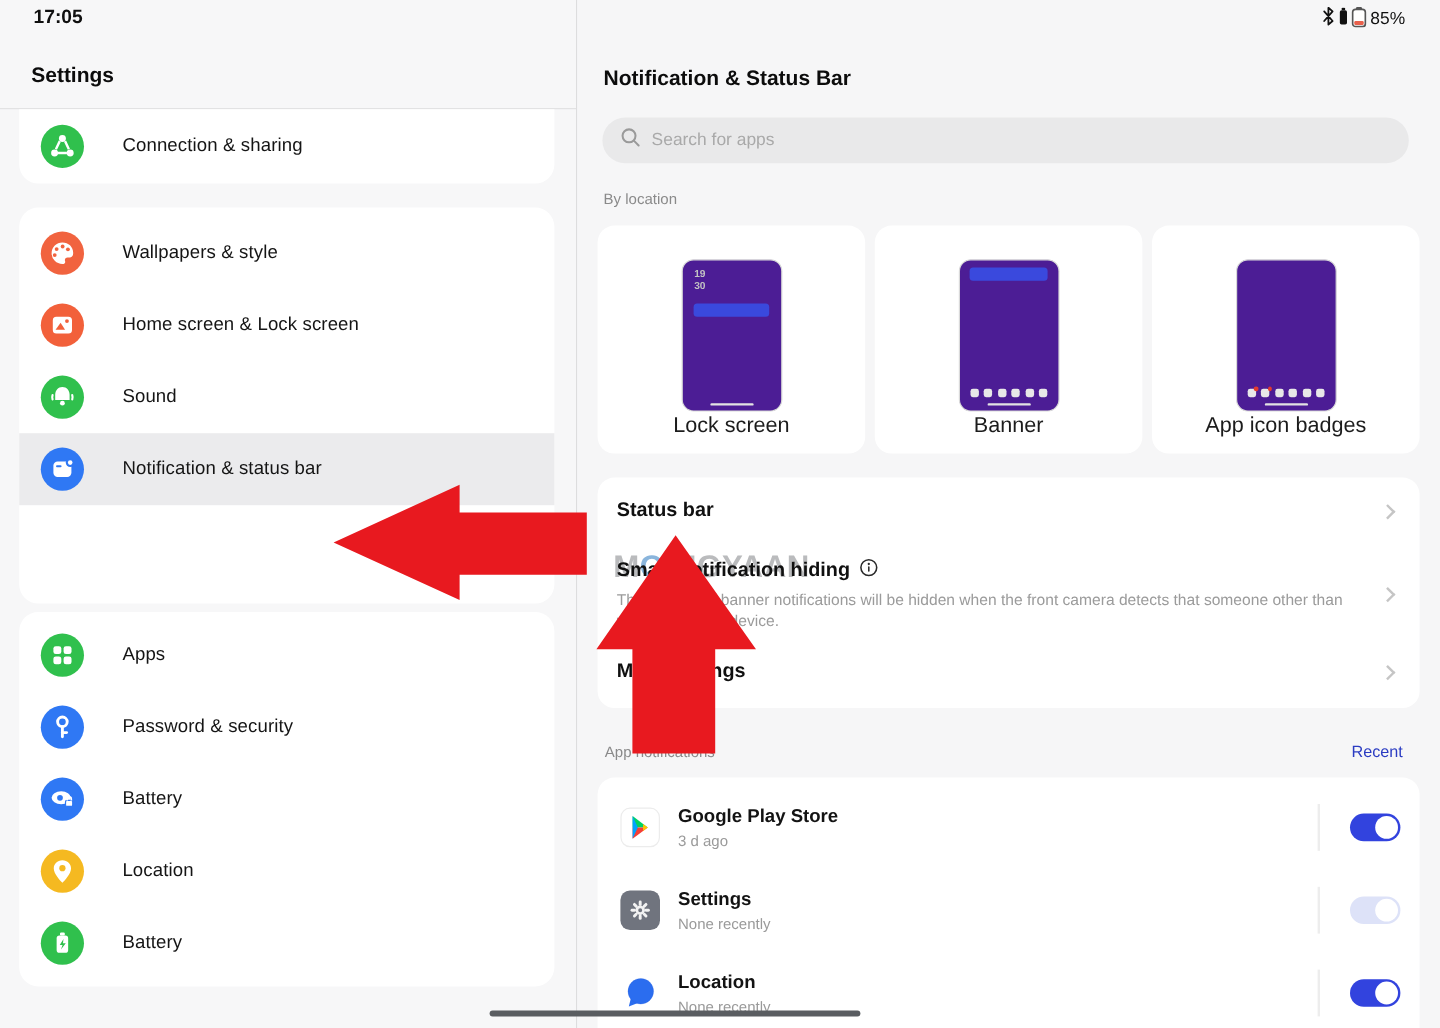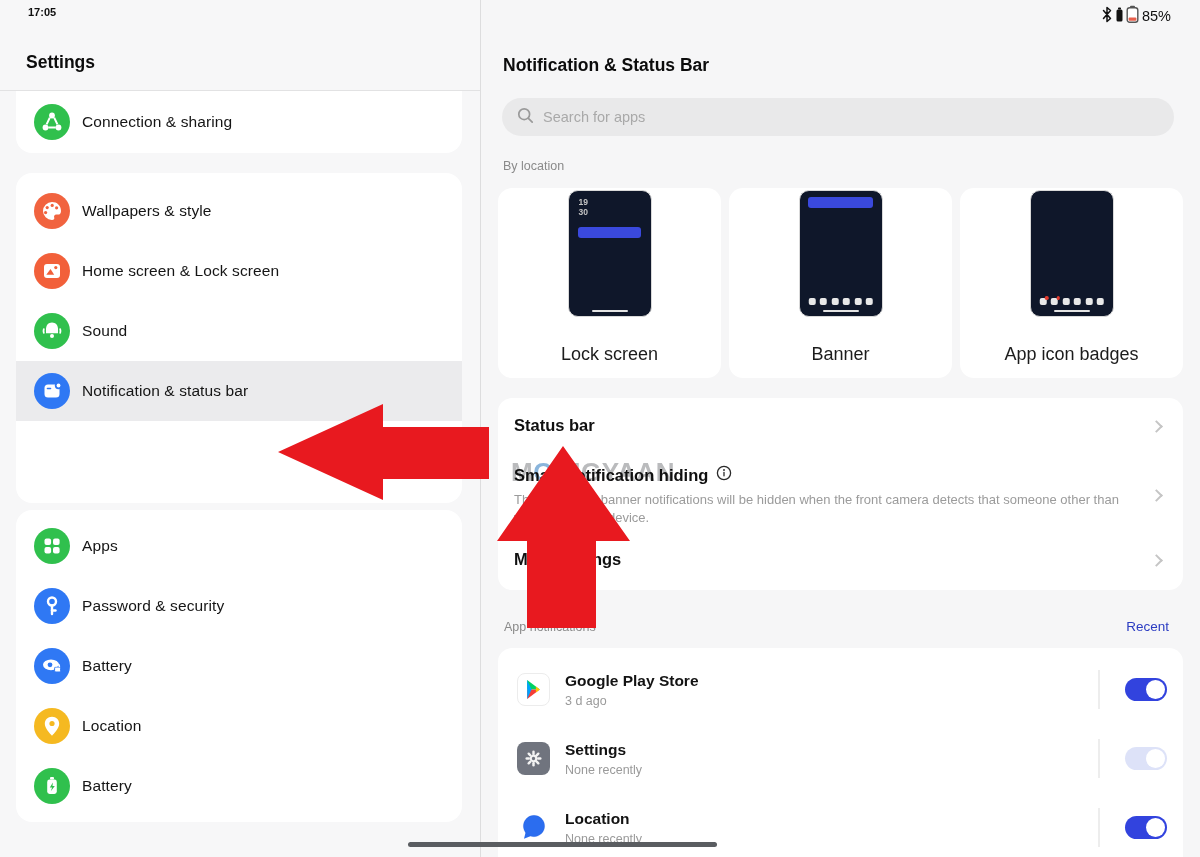--- a/index.html
+++ b/index.html
@@ -1,33 +1,33 @@
 <!DOCTYPE html>
 <html><head>
 <meta charset="utf-8">
 <style>
   * { margin:0; padding:0; box-sizing:border-box; }
   html,body { width:1200px; height:857px; overflow:hidden; }
   body { font-family:"Liberation Sans", sans-serif; background:#f6f6f7; position:relative; color:#141414; }
   .screen { position:absolute; inset:0; width:1200px; height:857px; overflow:hidden; }
 
   
-  .sb-time { position:absolute; left:28px; top:6px; font-size:11px; font-weight:600; color:#101010; z-index:5; }
+  .sb-time { position:absolute; left:28px; top:6px; font-size:16px; font-weight:600; color:#101010; z-index:5; }
   .sb-right { position:absolute; right:29px; top:6px; height:20px; display:flex; align-items:center; gap:3px; z-index:5; }
   .sb-pct { font-size:14.5px; font-weight:500; color:#101010; }
 
   
   .left-pane { position:absolute; left:0; top:0; width:481px; height:857px; background:#f7f7f8; border-right:1px solid #ddddde; }
   .lp-header { position:absolute; left:0; top:0; width:100%; height:91px; border-bottom:1px solid #e2e2e3; }
   .lp-title { position:absolute; left:26px; top:52px; font-size:17.5px; font-weight:700; color:#0c0c0c; }
   .card { position:absolute; left:16px; width:446px; background:#fff; border-radius:16px; }
   .card1 { top:91px; height:62px; border-radius:0 0 16px 16px; }
   .card2 { top:173px; height:330px; padding-top:8px; }
   .card3 { top:510px; height:312px; padding-top:6px; }
-  .side-item { height:60px; display:flex; align-items:center; padding-left:18px; gap:12px; cursor:pointer; }
+  .side-item { height:60px; display:flex; align-items:center; padding-left:18px; gap:32px; cursor:pointer; }
   .card1 .side-item { height:62px; }
   .side-item.selected { background:#ebebed; }
   .side-label { font-size:15.5px; font-weight:500; color:#151515; letter-spacing:.1px; }
   .ic { width:36px; height:36px; border-radius:50%; flex:none; position:relative; }
   .ic svg { position:absolute; inset:0; width:36px; height:36px; }
   .bg-g  { background:#30c04d; }
   .bg-o  { background:#f1633f; }
   .bg-o2 { background:#f2603a; }
   .bg-y  { background:#f7c325; }
   .bg-b  { background:#2f78f4; }
@@ -36,21 +36,21 @@
   
   .right-pane { position:absolute; left:481px; top:0; width:719px; height:857px; background:#f6f6f7; }
   .rp-title { position:absolute; left:22px; top:55px; font-size:17.5px; font-weight:700; color:#0c0c0c; }
   .search { position:absolute; left:21px; top:98px; width:672px; height:38px; background:#e9e9ea; border-radius:19px; display:flex; align-items:center; gap:9px; padding:0 15px; }
   .search input { flex:1; border:none; outline:none; background:transparent; font-family:inherit; font-size:14.5px; color:#333; }
   .search input::placeholder { color:#a9a9a9; }
   .section-label { position:absolute; left:22px; top:159px; font-size:12.5px; color:#8a8a8a; }
 
   .loc-row { position:absolute; left:17px; top:188px; display:flex; gap:8px; }
   .loc-card { width:223px; height:190px; background:#fff; border-radius:14px; position:relative; cursor:pointer; }
-  .mock { position:absolute; left:50%; transform:translateX(-50%); top:2px; width:84px; height:127px; border:1.5px solid #d9d9d9; border-radius:10px; background:#0f172a; }
+  .mock { position:absolute; left:50%; transform:translateX(-50%); top:28px; width:84px; height:127px; border:1.5px solid #d9d9d9; border-radius:10px; background:#4c1d95; }
   .loc-label { position:absolute; bottom:13px; width:100%; text-align:center; font-size:18px; color:#1c1c1c; }
   .mock-clock { position:absolute; left:10px; top:7px; font-size:8.5px; line-height:9.5px; font-weight:700; color:#c3c3c3; }
   .mock-bar { position:absolute; height:11px; border-radius:3px; background:#3a49dd; }
   .mock-lock-bar { left:9px; right:10px; top:36px; }
   .mock-banner-bar { left:8px; right:9px; top:6px; }
   .mock-home { position:absolute; bottom:4px; left:50%; transform:translateX(-50%); width:36px; height:2.5px; border-radius:2px; background:#e3e3e3; }
   .mock-dots { position:absolute; bottom:11px; left:50%; transform:translateX(-50%); display:flex; gap:4.5px; }
   .mock-dots i { width:7px; height:7px; border-radius:2px; background:#e8e8e8; position:relative; display:block; }
   .mock-dots i.badged::after { content:""; position:absolute; right:-2px; top:-2px; width:3.5px; height:3.5px; border-radius:50%; background:#e23b2e; }
 

